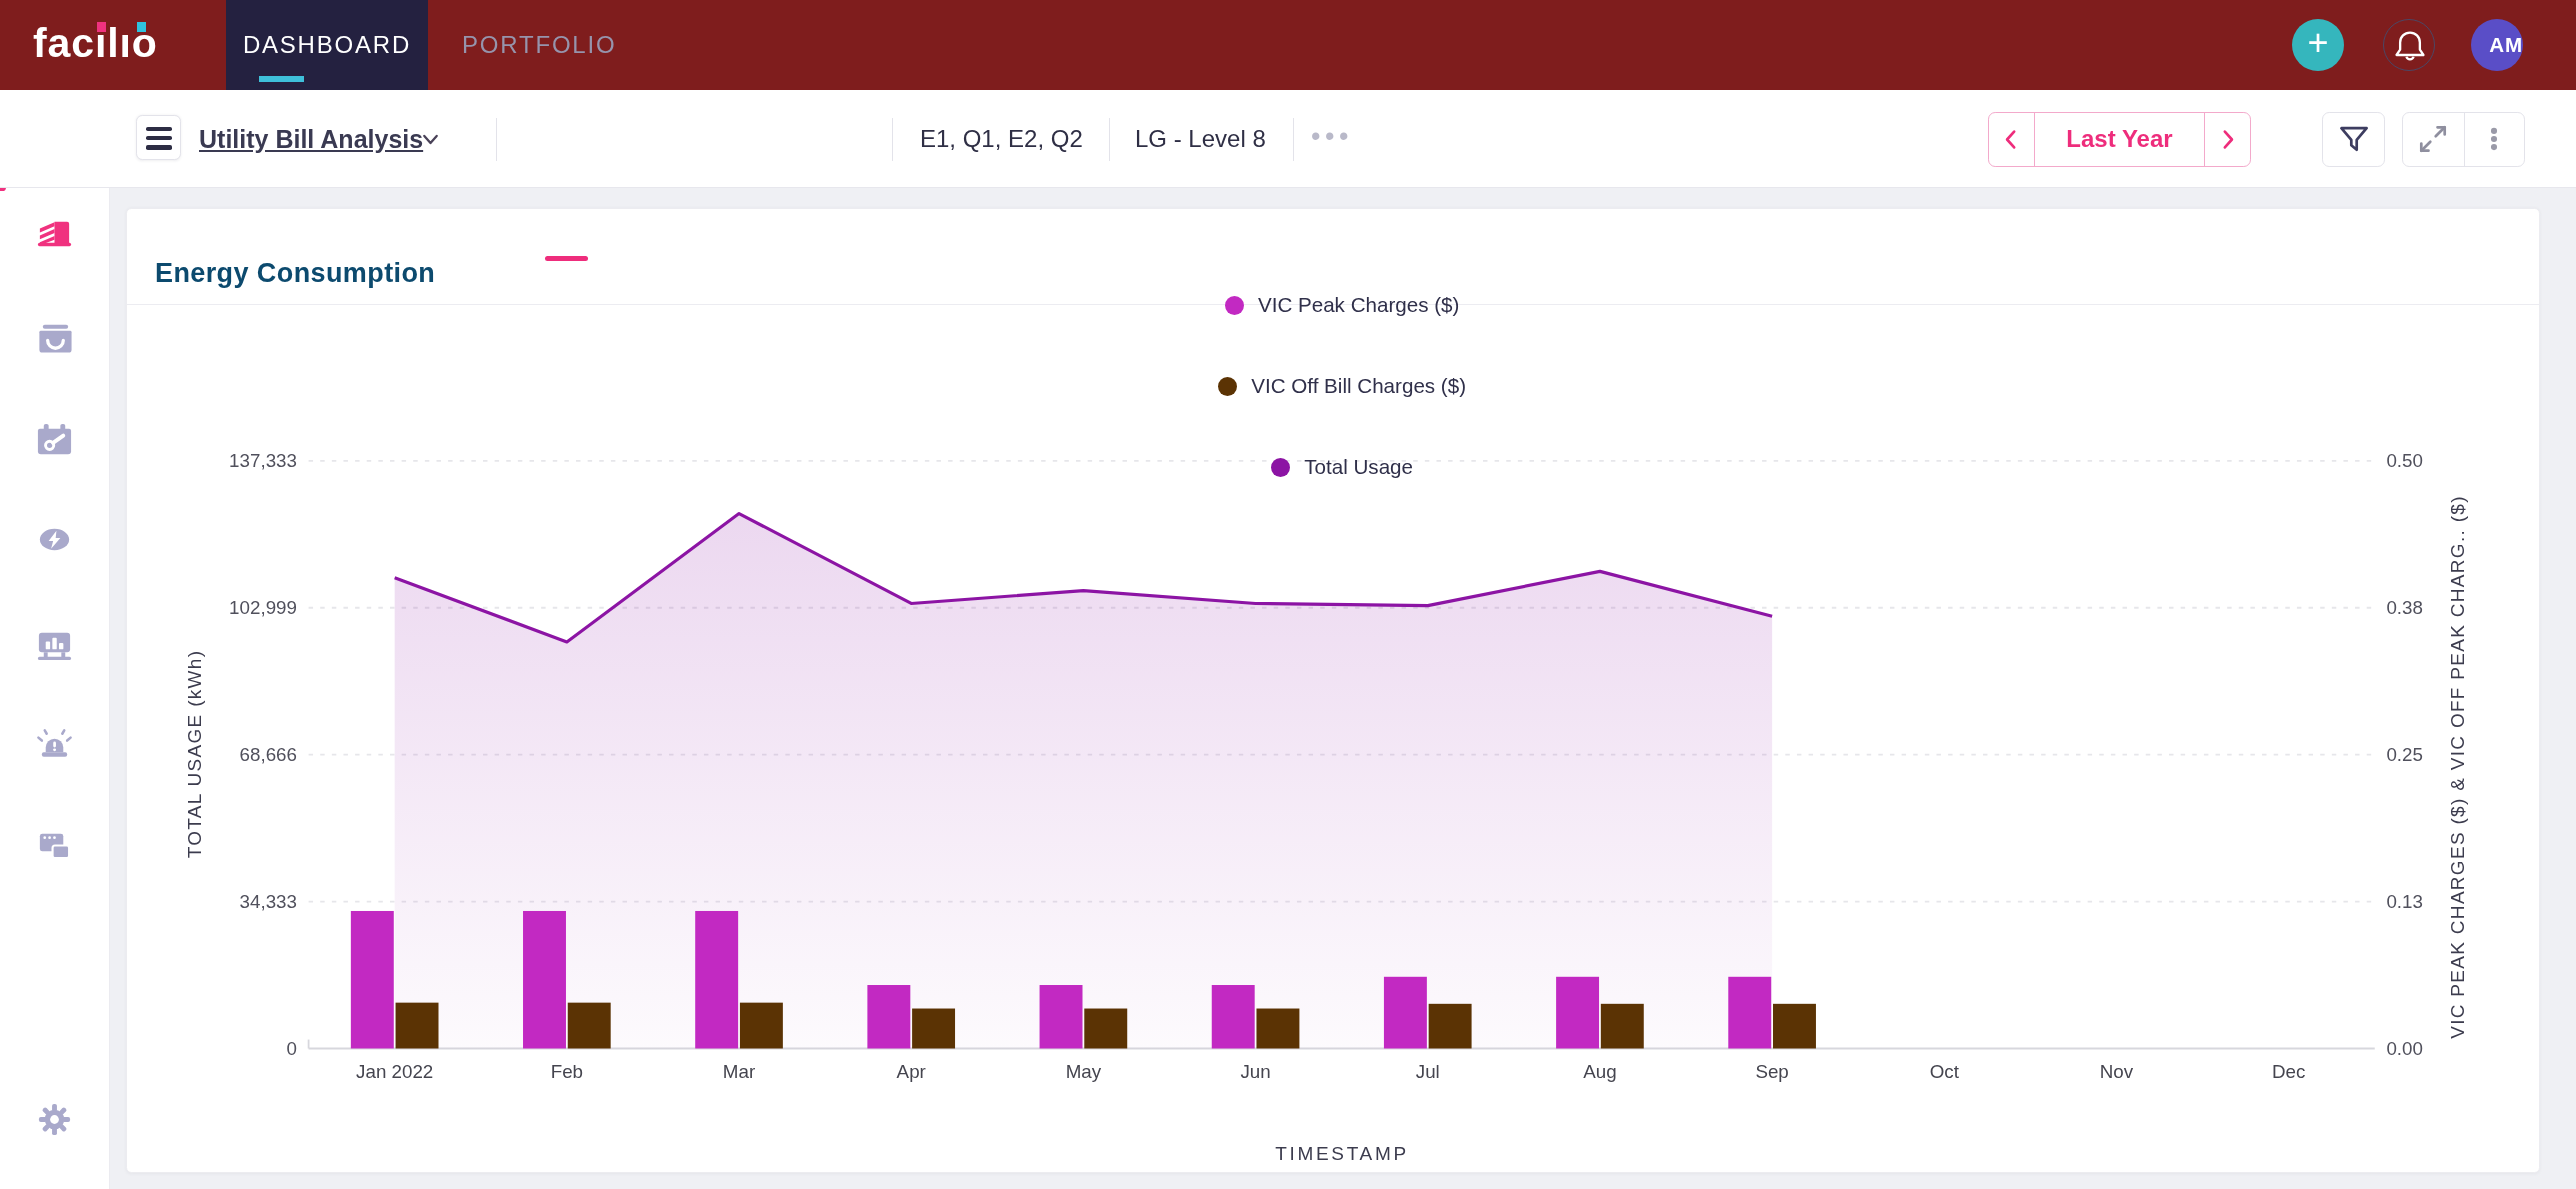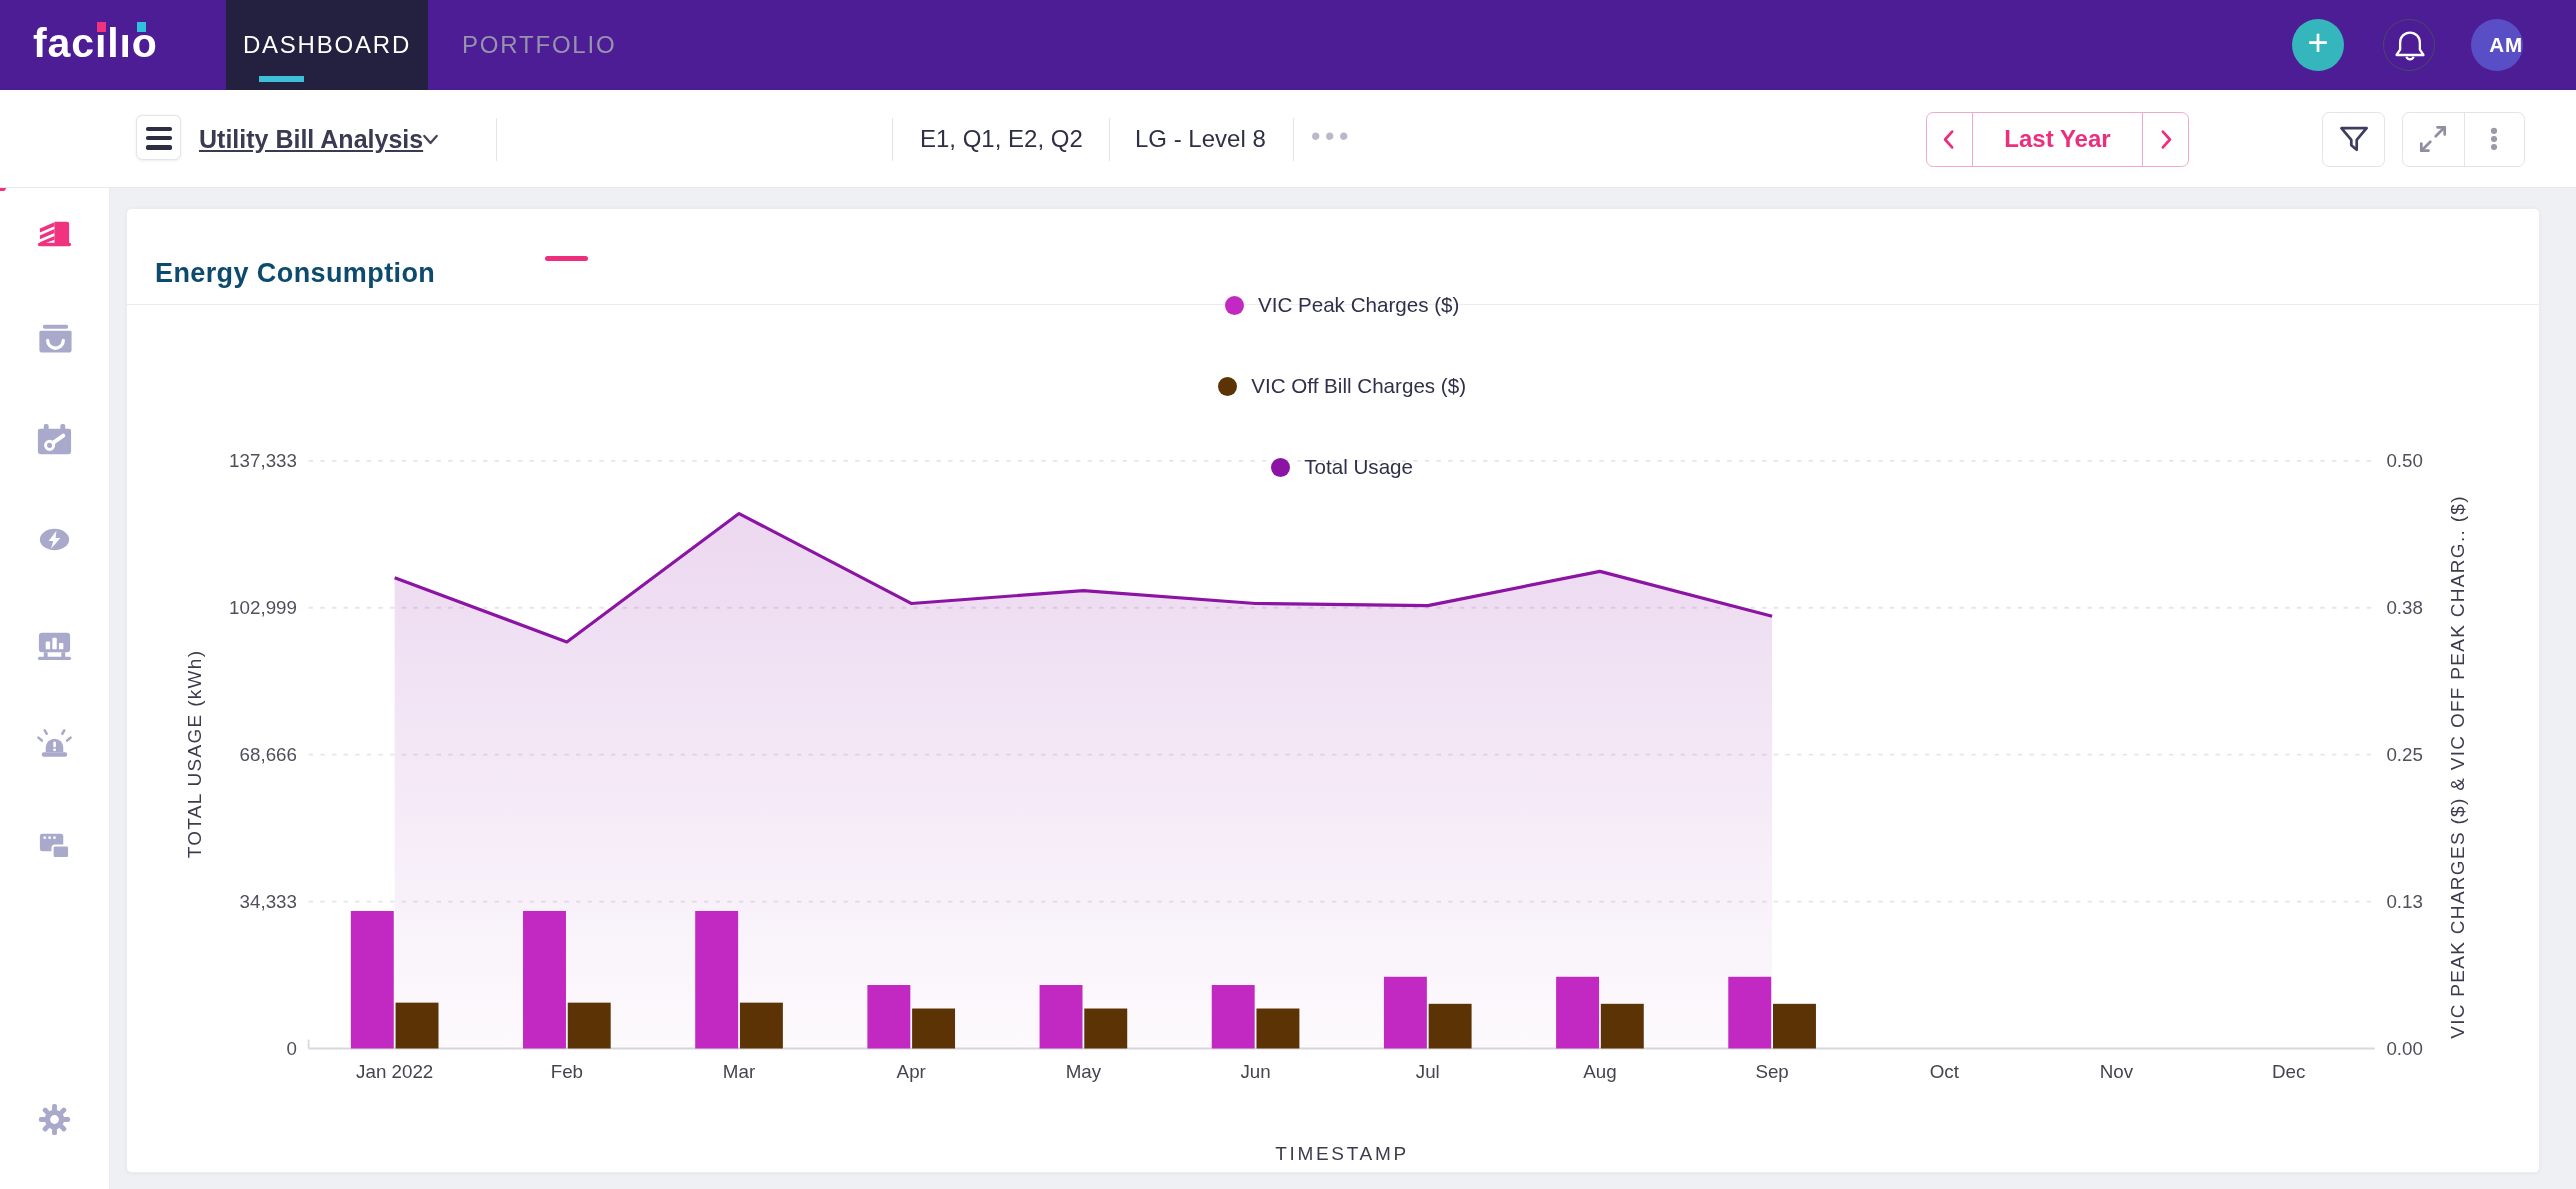--- a/index.html
+++ b/index.html
@@ -1,20 +1,20 @@
 <!DOCTYPE html>
 <html style="font-size:14.3px"><head>
 <meta charset="utf-8">
 <style>
   * { margin:0; padding:0; box-sizing:border-box; }
   html,body { width:2576px; height:1190px; overflow:hidden; background:#eff0f4;
               font-family:"Liberation Sans","DejaVu Sans",sans-serif; }
 
   
-  #navbar { position:absolute; left:0; top:0; width:2576px; height:90px; background:#4c1d95; z-index:30; }
+  #navbar { position:absolute; left:0; top:0; width:2576px; height:90px; background:#7f1d1d; z-index:30; }
   #logo { position:absolute; left:33px; top:19.7px; color:#fff; font-size:41px; font-weight:bold; letter-spacing:0.9px; }
   .logo-dot { position:absolute; width:9px; height:9.8px; top:2.7px; }
   #logo-dot-pink { left:64px; background:#f0327f; }
   #logo-dot-cyan { left:104px; background:#2fc2dd; }
   .nav-tab { position:absolute; top:0; height:90px; line-height:90px; font-size:24px; letter-spacing:1.8px; }
   #nav-tab-dashboard { left:226px; width:202px; background:#242140; color:#fff; text-align:center; }
   #nav-tab-dashboard .underline { position:absolute; left:33px; bottom:8px; width:45px; height:6.3px; background:#3fc0da; }
   #nav-tab-portfolio { left:462px; color:#9694ac; }
   .nav-circle { position:absolute; top:19px; width:52px; height:52px; border-radius:50%; }
   #add-btn { left:2292px; background:#35b6bd; color:#fff; font-size:36px; font-weight:300; text-align:center; line-height:48px; }
@@ -25,21 +25,21 @@
   #toolbar { position:absolute; left:0; top:90px; width:2576px; height:98px; background:#fff; border-bottom:0.9px solid #e7e7ed; z-index:20; }
   #hamburger-box { position:absolute; left:136px; top:25px; width:45px; height:45px; background:#fff; border:0.9px solid #e3e3ea; border-radius:6.3px; box-shadow:0 0.9px 2.7px rgba(40,40,70,.08); }
   #hamburger-box .bar { position:absolute; left:9px; width:26px; height:4.5px; background:#2d2d44; border-radius:1.8px; }
   #menu-label { position:absolute; left:199px; top:0; height:98px; line-height:98px; font-size:25px; font-weight:600; color:#3a3a52;text-decoration:underline; }
   .chev-down { position:absolute; top:38px; width:23px; height:23px; }
   .vdivider { position:absolute; top:28px; width:0.9px; height:43px; background:#e3e3ea; }
   .tb-tab { position:absolute; top:0; height:98px; line-height:98px; font-size:24px; color:#2f2f45; }
   #tab-building { font-weight:bold; color:#23233a; }
   #tab-underline { position:absolute; left:545px; top:166px; width:43px; height:5.4px; background:#ee2d7c; border-radius:2.7px; }
   #tab-more { position:absolute; left:1311px; top:0; height:98px; line-height:93px; font-size:27px; color:#b9b9c9; letter-spacing:4.5px; }
-  #daterange { position:absolute; left:1926px; top:21.5px; width:263px; height:55px; border:1.8px solid #f3a9cb; border-radius:7.2px; display:flex; background:#fff; }
+  #daterange { position:absolute; left:1988px; top:21.5px; width:263px; height:55px; border:1.8px solid #f3a9cb; border-radius:7.2px; display:flex; background:#fff; }
   #daterange .dr-btn { width:45px; display:flex; align-items:center; justify-content:center; }
   #daterange .dr-label { flex:1; text-align:center; line-height:52px; color:#ee2d7c; font-size:24px; font-weight:bold; border-left:0.9px solid #f3a9cb; border-right:0.9px solid #f3a9cb; }
   .tool-btn { position:absolute; top:21.5px; height:55px; background:#fff; border:0.9px solid #e3e3ea; border-radius:7.2px; display:flex; align-items:center; justify-content:center; }
   #filter-btn { left:2322px; width:63px; }
   #btn-group { left:2402px; width:123px; }
   #btn-group .half { width:61px; height:55px; display:flex; align-items:center; justify-content:center; }
   #btn-group .half + .half { border-left:0.9px solid #e3e3ea; }
 
   
   #sidebar { position:absolute; left:0; top:90px; width:110px; height:1099px; background:#fff; border-right:0.9px solid #ebebf0; z-index:10; }

